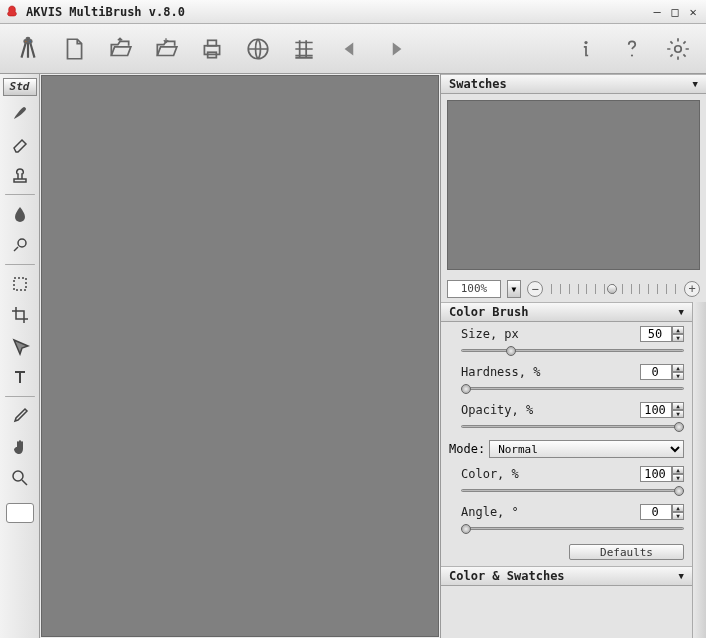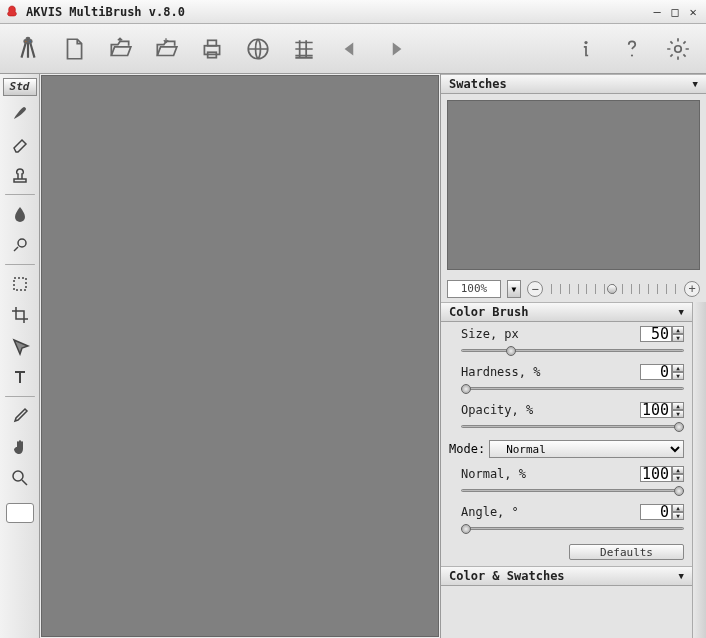--- a/index.html
+++ b/index.html
@@ -35,29 +35,29 @@
 .zoomdd { width:14px; height:18px; border:1px solid #888; background:linear-gradient(#fff,#ccc); display:flex; align-items:center; justify-content:center; font-size:8px; cursor:pointer; }
 .zbtn { width: 16px; height: 16px; border: 1px solid #888; border-radius: 50%; display:flex; align-items:center; justify-content:center; font-size:12px; cursor:pointer; color:#555; background:#f0f0f0;}
 .zslider { flex: 1; height: 16px; position: relative; }
 .zslider .ticks { position:absolute; inset:0; display:flex; justify-content: space-between; padding:0 2px;}
 .zslider .ticks span { width:1px; height:10px; background:#999; margin-top:3px;}
 .zslider .knob { position:absolute; top:3px; left:45%; width:10px; height:10px; background:linear-gradient(#fff,#bbb); border:1px solid #777; border-radius:50%; }
 
 .param { padding: 4px 8px 0 8px; margin-left: 12px; }
 .param .lbl { color: #222; margin-bottom: 2px; display:flex; align-items:center; }
 .param .lbl .spin { margin-left:auto; display:flex; }
-.spin input { width: 32px; height: 16px; border: 1px solid #888; text-align: right; padding-right: 2px; font-size:15px; }
+.spin input { width: 32px; height: 16px; border: 1px solid #888; text-align: center; padding-right: 2px; font-size:12px; }
 .spin .arrows { width: 12px; display:flex; flex-direction:column; }
 .spin .arrows div { height:8px; border:1px solid #888; background:linear-gradient(#fff,#ccc); font-size:6px; line-height:6px; text-align:center; cursor:pointer; }
 .pslider { height: 12px; position: relative; margin-bottom: 4px; }
 .pslider .track { position:absolute; top:5px; left:0; right:0; height:3px; background:#bbb; border:1px solid #888; border-radius:2px; }
 .pslider .knob { position:absolute; top:2px; width:10px; height:10px; background:radial-gradient(#eee,#999); border:1px solid #666; border-radius:50%; }
 
 .moderow { padding: 4px 8px; display:flex; align-items:center; gap:4px; }
-.moderow select { flex:1; height:18px; border:1px solid #888; background:linear-gradient(#fdfdfd,#e0e0e0); font-size:11px; padding-left:12px; }
+.moderow select { flex:1; height:18px; border:1px solid #888; background:linear-gradient(#fdfdfd,#e0e0e0); font-size:11px; padding-left:4px; }
 .noise { padding: 4px 8px; display:flex; align-items:center; gap:6px; }
 .noise input { width:13px; height:13px; }
 .defaults { padding: 6px 8px; text-align:right; }
 .defaults button { height: 16px; padding: 0 30px; border: 1px solid #888; border-radius: 2px; background: linear-gradient(#fdfdfd,#dcdcdc); cursor:pointer; font-size:11px; color:#333; }
 
 .rscrollbar { width:14px; background:linear-gradient(90deg,#e8e8e8,#d0d0d0); border-left:1px solid #aaa; }
 .rwrap { display:flex; flex:1; overflow:hidden; }
 </style>
 </head>
 <body>
@@ -319,21 +319,21 @@
     </div>
 
     <div class="moderow">
       <span>Mode:</span>
       <select><option>Normal</option></select>
     </div>
 
 
     <div class="param">
       <div class="lbl">
-              <span>Normal, %</span>
+              <span>Color, %</span>
         <span class="spin">
                 <input value="100" style="">
                 <span class="arrows">
                   <div>▲</div>
                   <div>▼</div>
                 </span>
               </span>
       </div>
       <div class="pslider">
               <div class="track"></div>

